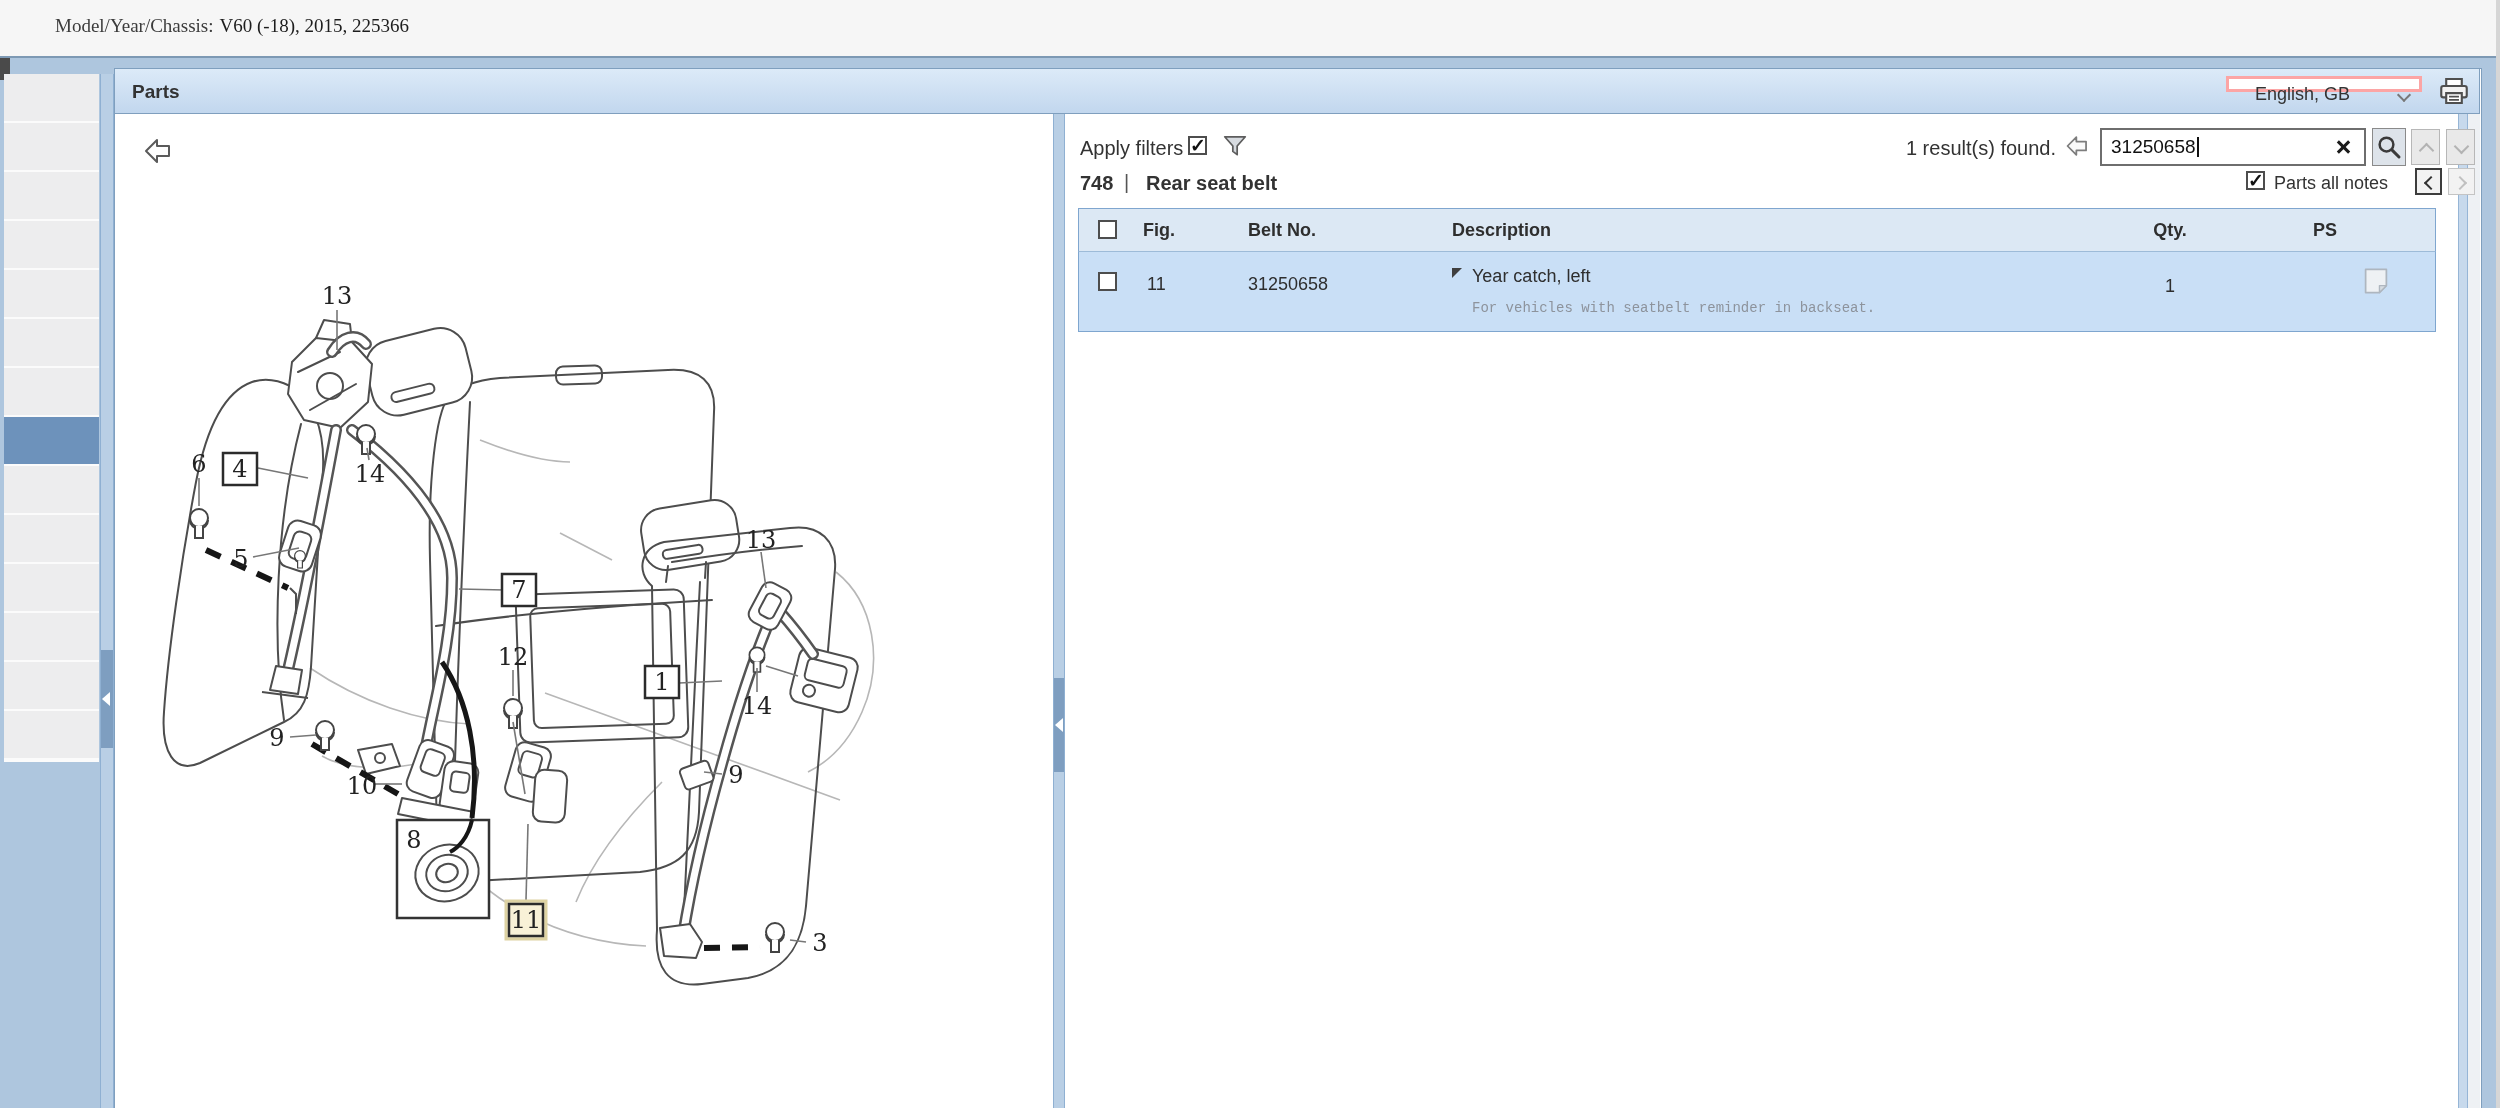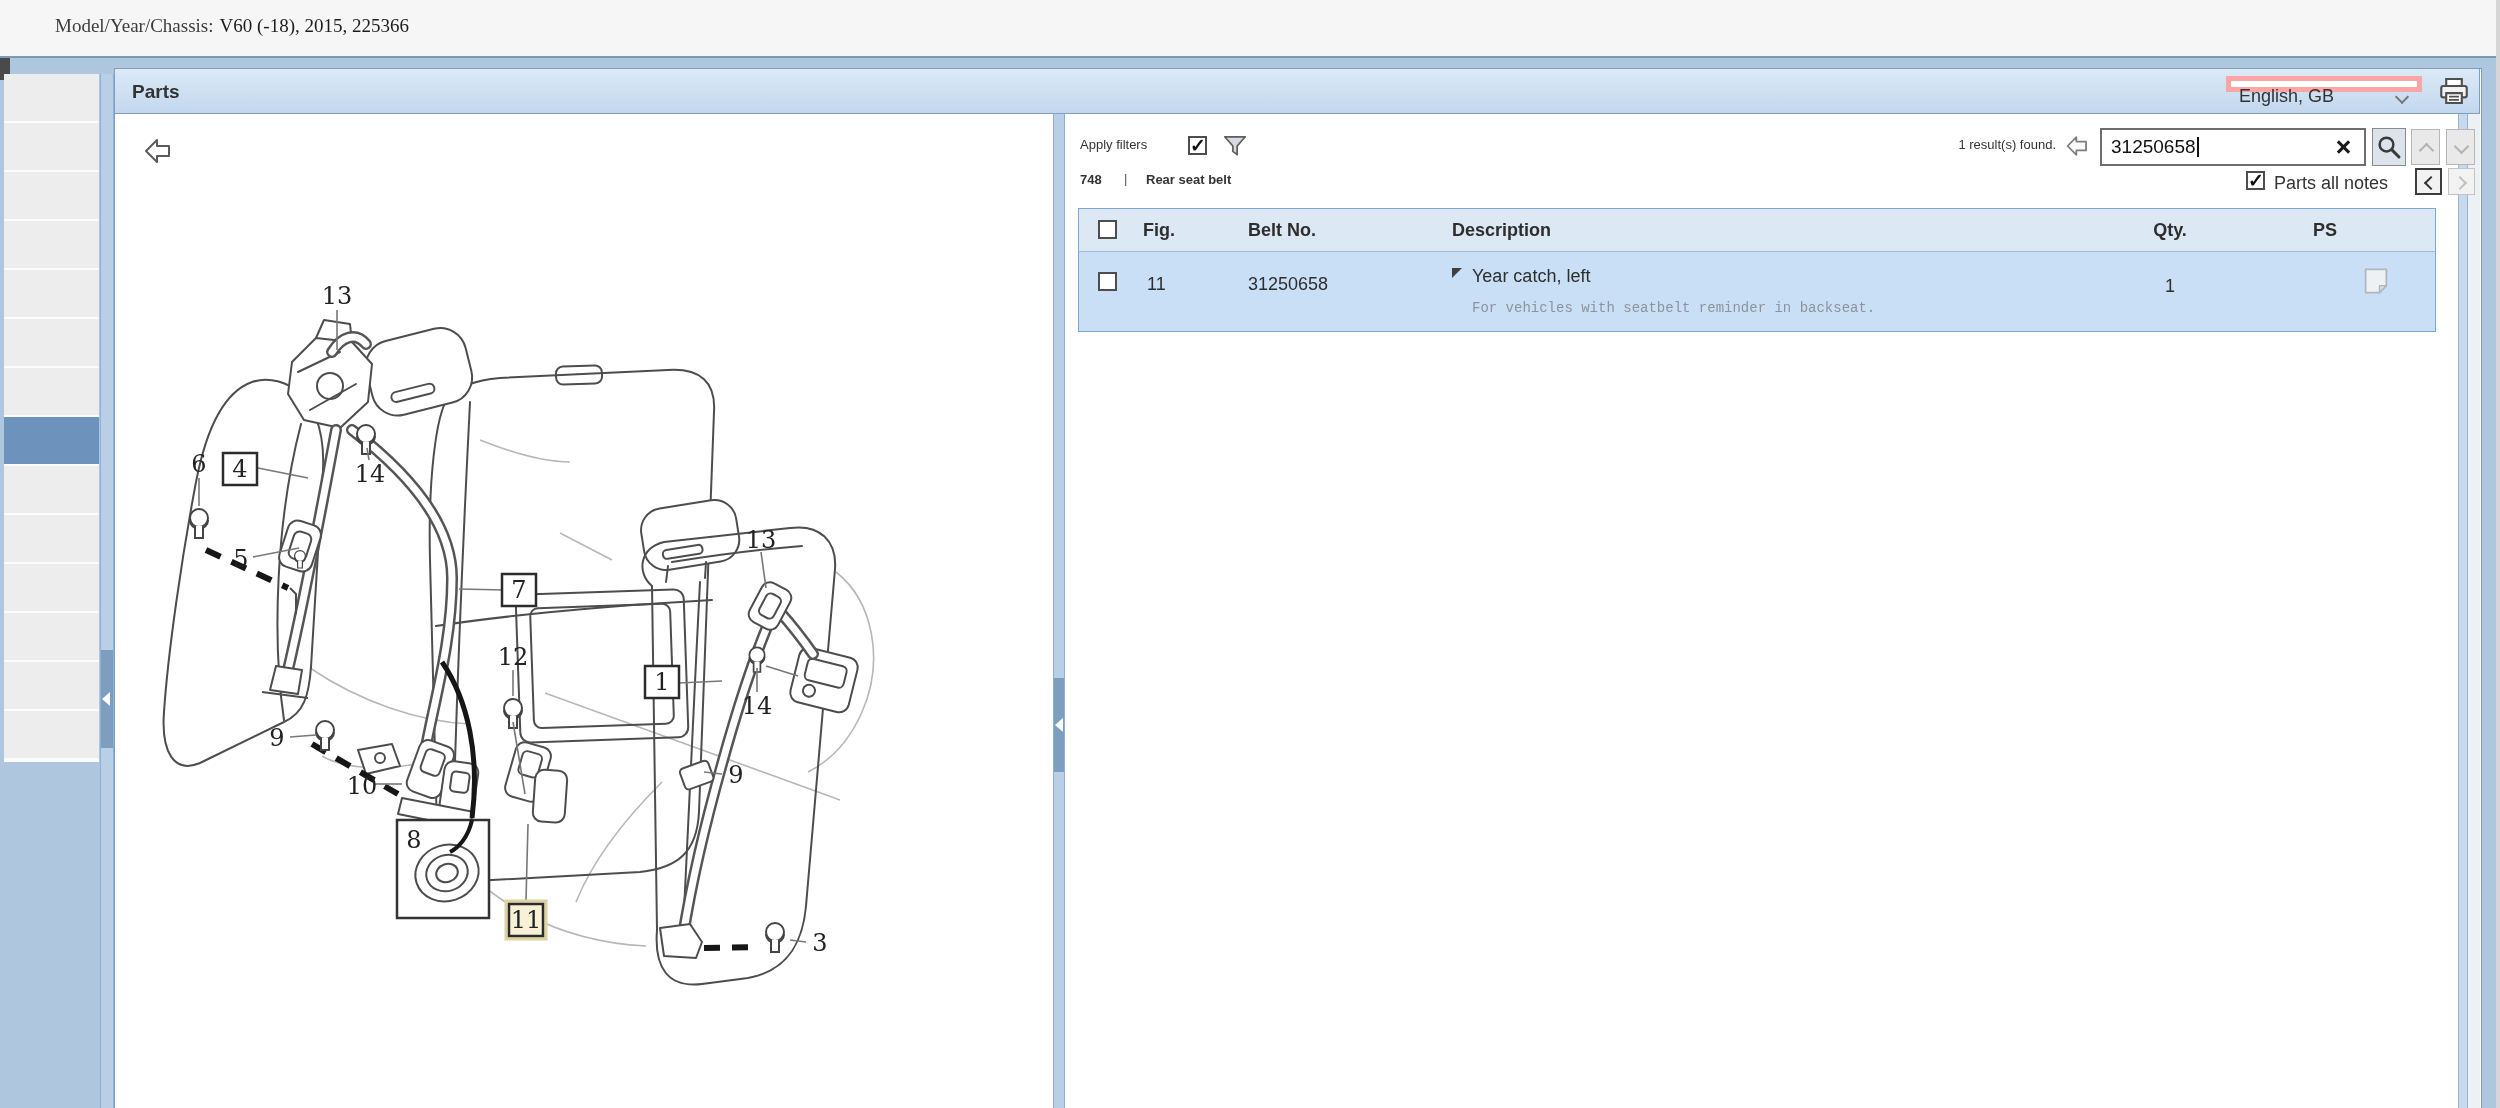--- a/index.html
+++ b/index.html
@@ -20,32 +20,32 @@
   
   .vdiv{background:#b9cfe5;border-left:1px solid #8fb0d2;border-right:1px solid #8fb0d2;}
   .vdiv .handle{position:absolute;left:0;width:100%;background:#7e9ec0;}
   .tri-left{position:absolute;left:1px;width:0;height:0;border-top:7px solid transparent;
     border-bottom:7px solid transparent;border-right:8px solid #fff;}
   
   .panel{left:114px;top:68px;width:2366px;height:1040px;background:#fff;border:1px solid #7f9fbe;}
   .panel-header{left:114px;top:68px;width:2366px;height:46px;
     background:linear-gradient(#dceaf8,#c2d7ee);border:1px solid #7f9fbe;box-sizing:border-box;}
   .parts-title{left:132px;top:81px;font-size:19px;font-weight:bold;color:#333;}
-  .lang-select{left:2226px;top:76px;width:196px;height:16px;background:#fff;border:5px solid #fca5a5;
-    box-sizing:border-box;font-size:18px;color:#333;line-height:30px;padding-left:8px;}
+  .lang-select{left:2226px;top:76px;width:196px;height:16px;background:#fff;border:3px solid #fca5a5;
+    box-sizing:border-box;font-size:18px;color:#333;line-height:30px;padding-left:26px;}
   .lang-chev{position:absolute;right:10px;top:11px;width:8px;height:8px;
     border-right:2px solid #777;border-bottom:2px solid #777;transform:rotate(45deg);}
   .print-btn{left:2437px;top:74px;width:34px;height:34px;}
   
   .content{left:116px;top:114px;width:2362px;height:994px;background:#fff;}
   .rstrip1{left:2458px;top:114px;width:10px;height:994px;background:#c7d9ec;
     border-left:1px solid #96b5d6;border-right:1px solid #96b5d6;box-sizing:border-box;}
   .rstrip2{left:2468px;top:114px;width:12px;height:994px;background:#eef1f4;}
   
-  .txt19{font-size:13px;color:#333;}
+  .txt19{font-size:20px;color:#333;}
   .apply-label{left:1080px;top:137px;}
   .count-label{left:1850px;top:137px;width:206px;text-align:right;}
   .cb{position:absolute;width:19px;height:19px;background:#fff;border:2px solid #4d4d4d;box-sizing:border-box;}
   .cb.checked::after{content:"✓";position:absolute;left:0px;top:-4px;font-size:19px;font-weight:bold;color:#111;}
   .search-input{left:2100px;top:128px;width:266px;height:38px;border:2px solid #6e6e6e;background:#fff;
     box-sizing:border-box;font-size:19px;color:#111;line-height:34px;padding-left:9px;}
   .caret{display:inline-block;width:2px;height:20px;background:#111;vertical-align:-4px;margin-left:1px;}
   .clear-x{position:absolute;right:13px;top:9px;width:16px;height:16px;}
   .clear-x::before,.clear-x::after{content:"";position:absolute;left:7px;top:0;width:3px;height:16px;background:#1b1b1b;}
   .clear-x::before{transform:rotate(45deg);} .clear-x::after{transform:rotate(-45deg);}

